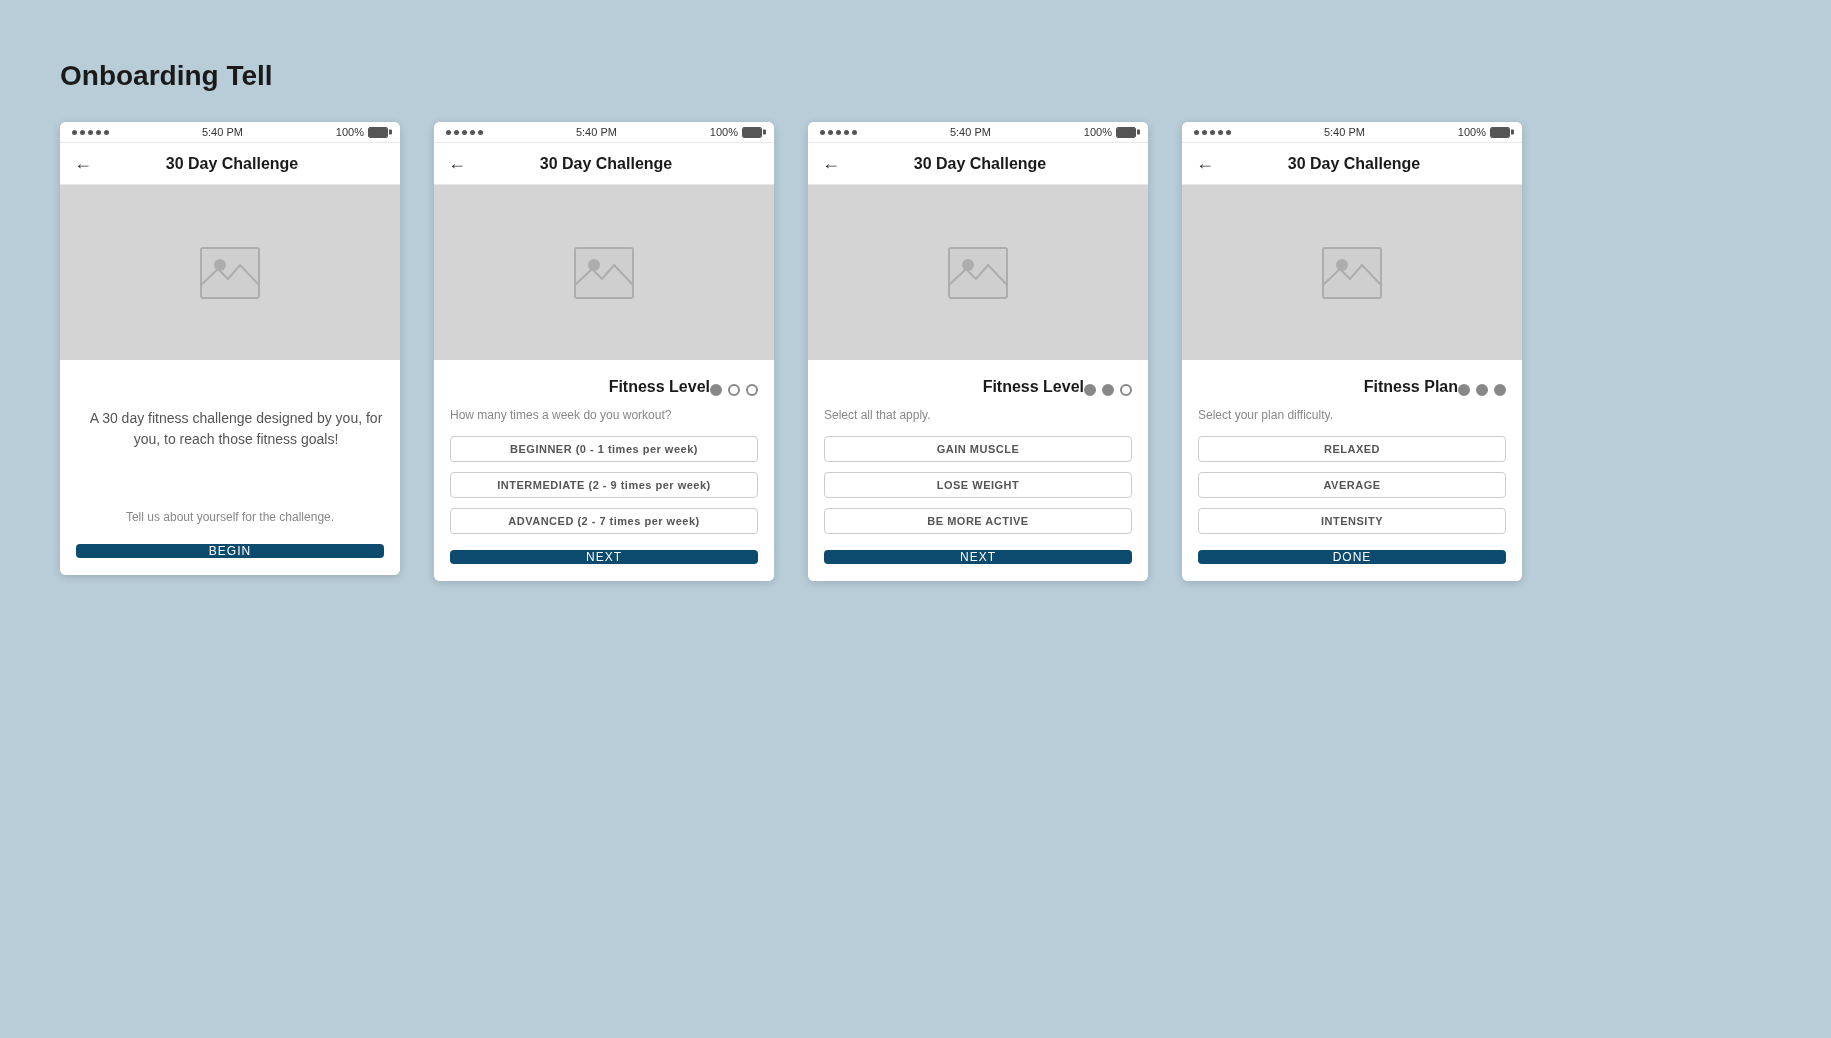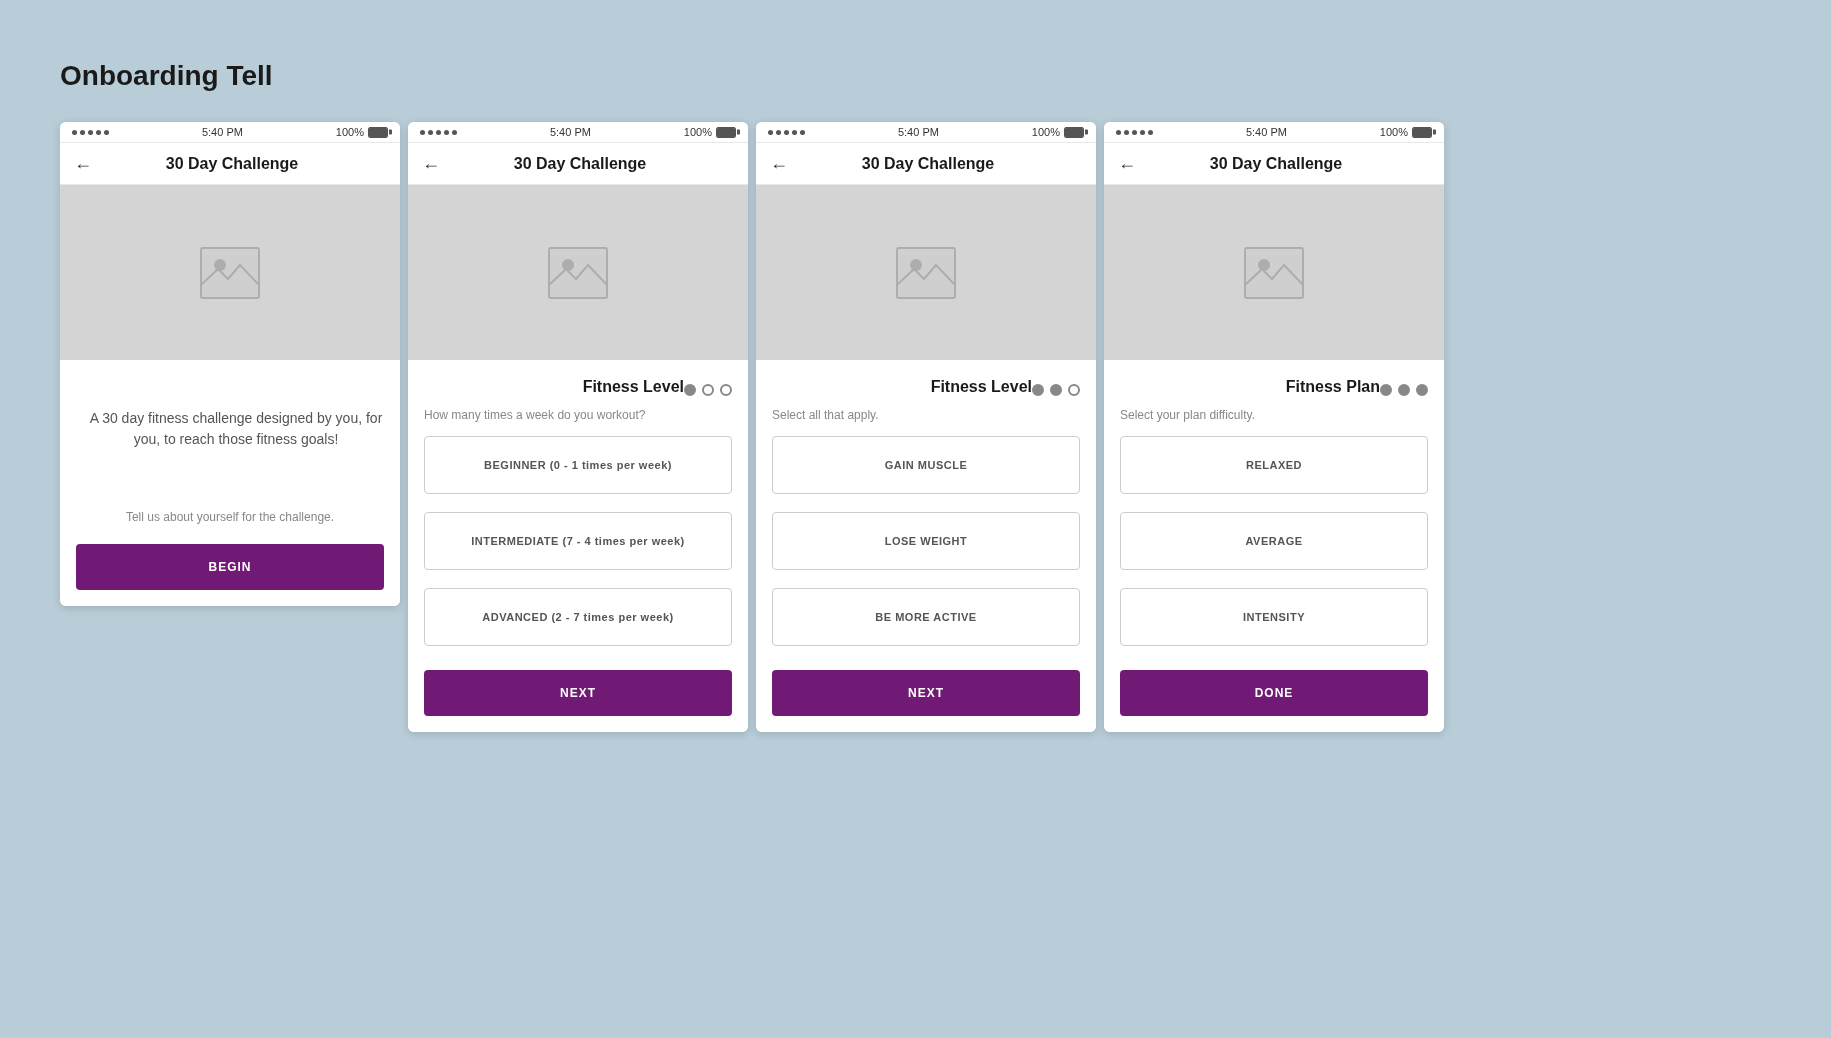--- a/index.html
+++ b/index.html
@@ -14,21 +14,21 @@
 
     .page-title {
       font-size: 28px;
       font-weight: 700;
       color: #1a1a1a;
       margin-bottom: 30px;
     }
 
     .screens-container {
       display: flex;
-      gap: 8px;
+      gap: 34px;
       align-items: flex-start;
     }
 
     .phone-frame {
       background: #fff;
       border-radius: 6px;
       width: 340px;
       flex-shrink: 0;
       box-shadow: 0 2px 8px rgba(0,0,0,0.15);
       overflow: hidden;
@@ -195,43 +195,42 @@
     .section-header {
       display: flex;
       justify-content: flex-end;
       align-items: center;
       margin-bottom: 6px;
     }
 
     
     .option-btn {
       width: 100%;
-      padding: 22px 10px;
+      padding: 6px 10px;
       border: 1.5px solid #ccc;
       border-radius: 4px;
       background: #fff;
       font-size: 11px;
       font-weight: 600;
       letter-spacing: 0.5px;
       color: #555;
       text-align: center;
-      margin-bottom: 18px;
+      margin-bottom: 10px;
       cursor: pointer;
     }
 
     
     .primary-btn {
       width: 100%;
-      padding: 16px;
-      background: #701a75;
+      background: #0c4a6e;
       border: none;
       border-radius: 4px;
       color: #fff;
       font-size: 12px;
-      font-weight: 700;
+      font-weight: 400;
       letter-spacing: 1px;
       text-align: center;
       cursor: pointer;
       margin-top: 6px;
     }
 
     
     .placeholder-svg {
       opacity: 0.5;
     }
@@ -310,21 +309,21 @@
       <div class="section-header">
         <span class="section-title">Fitness Level</span>
         <div class="progress-dots">
           <span class="dot-filled"></span>
           <span class="dot-empty"></span>
           <span class="dot-empty"></span>
         </div>
       </div>
       <p class="section-subtitle">How many times a week do you workout?</p>
       <button class="option-btn">BEGINNER (0 - 1 times per week)</button>
-      <button class="option-btn">INTERMEDIATE (7 - 4 times per week)</button>
+      <button class="option-btn">INTERMEDIATE (2 - 9 times per week)</button>
       <button class="option-btn">ADVANCED (2 - 7 times per week)</button>
       <button class="primary-btn">NEXT</button>
     </div>
   </div>
 
   <div class="phone-frame">
     <div class="status-bar">
       <div class="status-left">
         <span class="status-dot"></span>
         <span class="status-dot"></span>

